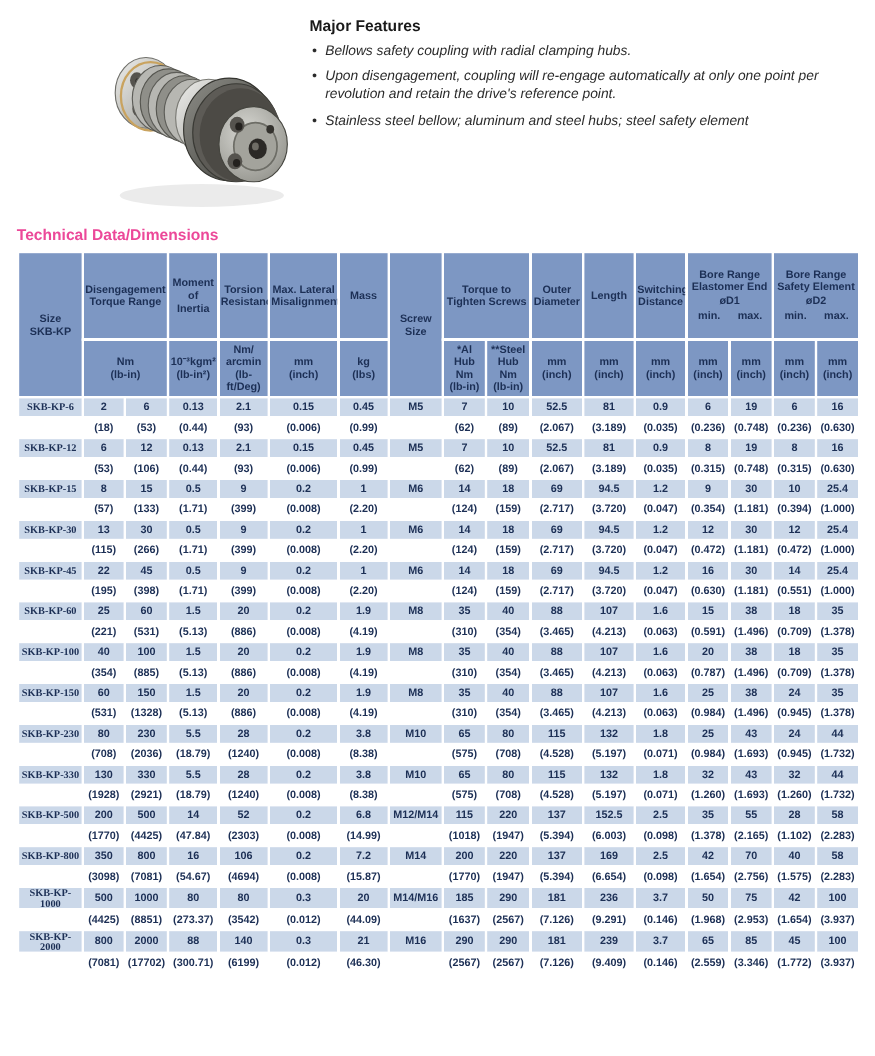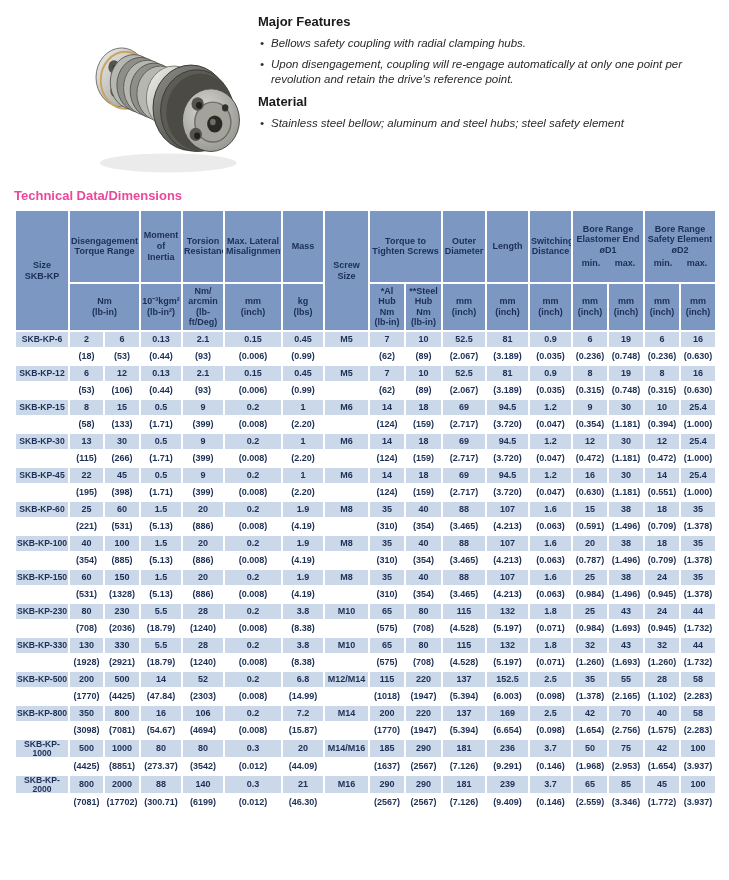--- a/index.html
+++ b/index.html
@@ -45,21 +45,21 @@
     background: #7d97c3; color: #1c2f55; font-weight: bold;
     white-space: pre-line; line-height: 1.18; padding: 2px 1px;
   }
   tr.hdr-groups th { height: 64px; font-size: 9px; }
   tr.hdr-units  th { height: 40px; font-size: 9px; }
   th.group-minmax { vertical-align: bottom; padding-bottom: 2px; }
   .minmax-row { display: flex; justify-content: space-around; margin-top: 3px; }
   .minmax-row span { width: 50%; }
   tr.row-metric td { background: #cbd8e9; height: 17px; line-height: 1; }
   tr.row-imperial td { background: #ffffff; height: 17px; line-height: 1; }
-  td.size-cell { font-size: 8.6px; }
+  td.size-cell { font-size: 8.6px; font-family: Liberation Serif, serif; }
 </style>
 </head>
 <body>
 
 <div class="page">
 
   <div class="top-section">
     <div class="image-col">
       <svg width="172" height="152" viewBox="0 0 180 160">
         <defs>
@@ -113,21 +113,20 @@
         <ellipse cx="146" cy="84" rx="3.4" ry="3.8" fill="#33312d"></ellipse>
       </svg>
     </div>
 
     <div class="features-col">
       <div class="h-bold">Major Features</div>
       <ul class="bullets">
         <li>Bellows safety coupling with radial clamping hubs.</li>
         <li>Upon disengagement, coupling will re-engage automatically at only one point per revolution and retain the drive's reference point.</li>
       </ul>
-      <div class="h-bold">Material</div>
       <ul class="bullets">
         <li>Stainless steel bellow; aluminum and steel hubs; steel safety element</li>
       </ul>
     </div>
   </div>
 
   <div class="section-title">Technical Data/Dimensions</div>
 
   <table class="data-table">
     <colgroup>
@@ -312,21 +311,21 @@
           <td>69</td>
           <td>94.5</td>
           <td>1.2</td>
           <td>9</td>
           <td>30</td>
           <td>10</td>
           <td>25.4</td>
         </tr>
         <tr class="row-imperial">
           <td class="size-cell"></td>
-          <td>(58)</td>
+          <td>(57)</td>
           <td>(133)</td>
           <td>(1.71)</td>
           <td>(399)</td>
           <td>(0.008)</td>
           <td>(2.20)</td>
           <td class="screw-cell"></td>
           <td>(124)</td>
           <td>(159)</td>
           <td>(2.717)</td>
           <td>(3.720)</td>

